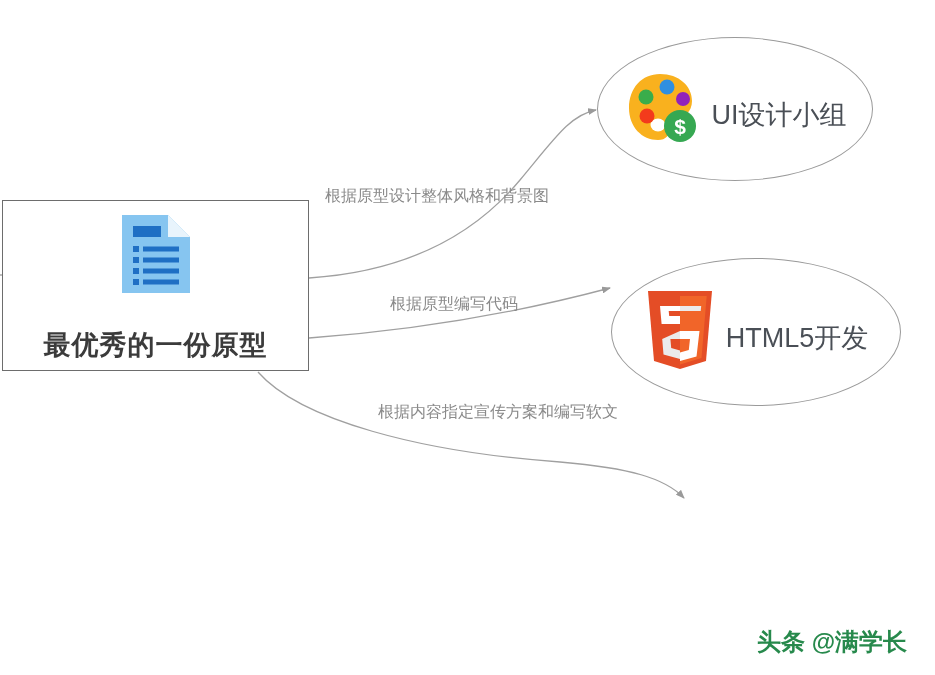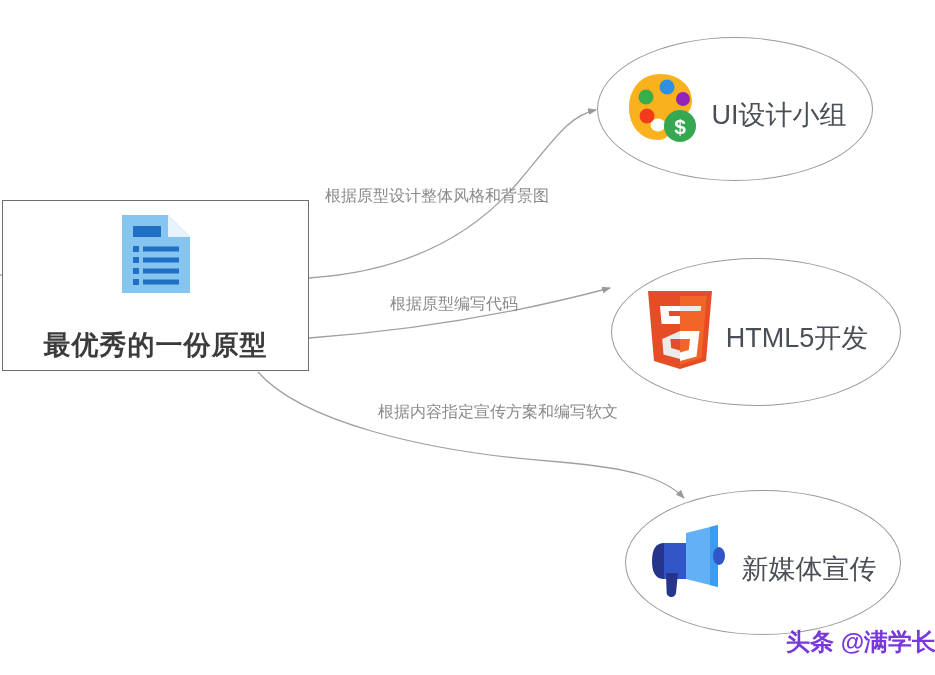--- a/index.html
+++ b/index.html
@@ -78,24 +78,23 @@
     font-size: 16px;
     color: #8a8a8a;
     white-space: nowrap;
   }
 
   
   .watermark {
     position: absolute;
     font-size: 24px;
     font-weight: bold;
-    color: #6d28d9;
+    color: #15803d;
     white-space: nowrap;
     opacity: 0.92;
-    margin-left: 29px;
   }
 </style>
 </head>
 <body>
 
 <div id="canvas">
 
   <svg id="edge-layer" viewBox="0 0 935 675" xmlns="http://www.w3.org/2000/svg">
     <defs>
       <marker id="arrowhead" markerWidth="9" markerHeight="7" refX="8" refY="3.5" orient="auto" markerUnits="userSpaceOnUse">
@@ -176,36 +175,16 @@
         <path d="M36,17 L16,17 L17.6,35 L36,35 L36,27 L25.2,27 L24.7,22 L36,22 Z" fill="#ffffff"></path>
         <path d="M36,42 L36,50 L46,50 L44.8,61 L36,63.5 L36,72 L52.5,67.5 L55.5,42 Z" fill="#ffffff"></path>
         <path d="M36,42 L36,50 L26.4,50 L27.2,59 L36,61.5 L36,70 L19.5,65.5 L18.2,50 Z" fill="#ebebeb"></path>
         <path d="M36,17 L36,22 L56.7,22 L57.2,17 Z" fill="#ebebeb"></path>
       </svg>
     </span>
 
     <span class="node-label">HTML5开发</span>
   </div>
 
-  <div class="node-ellipse" style="left:625px; top:490px; width:276px; height:145px;">
-
-    <span class="node-icon">
-      <svg width="82" height="76" viewBox="0 0 82 76" xmlns="http://www.w3.org/2000/svg">
-
-        <path d="M36,10 L68,2 L68,64 L36,56 Z" fill="#64b0f7"></path>
-        <path d="M60,4 L68,2 L68,64 L60,62 Z" fill="#3d9bf0"></path>
-
-        <path d="M14,20 H36 V56 H14 Z" fill="#3056c8"></path>
-
-        <path d="M14,20 C6,20 2,26 2,38 C2,50 6,56 14,56 Z" fill="#26348b"></path>
-
-        <path d="M16,50 H28 L26,70 C25.4,73 23,74.5 20.5,74 C18,73.5 16.4,71.5 16.6,69 Z" fill="#26348b"></path>
-
-        <ellipse cx="69" cy="33" rx="6" ry="9" fill="#3056c8"></ellipse>
-      </svg>
-    </span>
-
-    <span class="node-label">新媒体宣传</span>
-  </div>
 
   <div class="watermark" style="left:757px; top:626px;">头条 @满学长</div>
 
 </div>
 
 </body></html>

